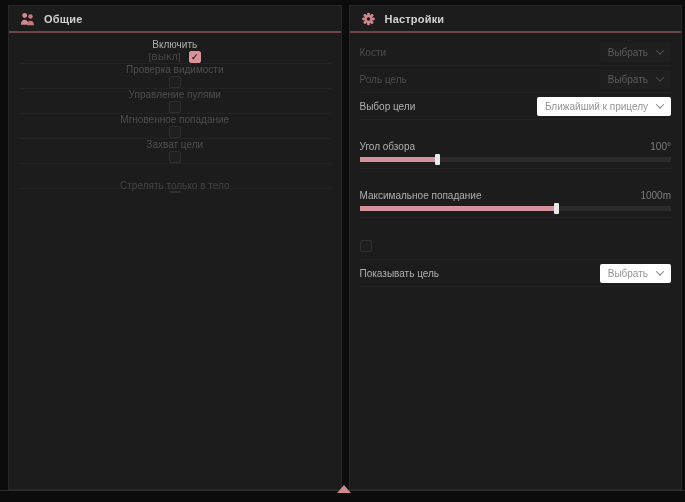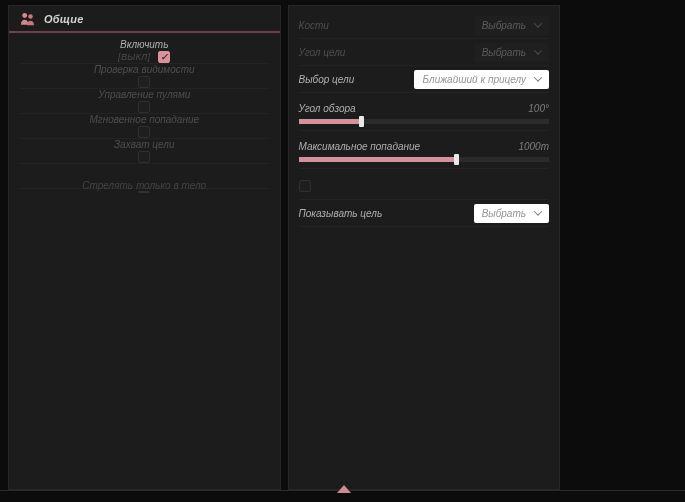--- a/index.html
+++ b/index.html
@@ -4,22 +4,22 @@
 <style>
   * { margin:0; padding:0; box-sizing:border-box; }
   html,body { width:685px; height:502px; }
   body {
     background:#0c0c0c;
     font-family:"Liberation Sans", sans-serif;
     position:relative;
     overflow:hidden;
   }
   .panels {
-    position:absolute; left:8px; top:5px; width:552px; height:485px;
-    display:flex; gap:7px;font-style:italic;
+    position:absolute; left:8px; top:5px; width:674px; height:485px;
+    display:flex; gap:7px;
   }
   .panel {
     flex:1; background:#1c1c1c; border:1px solid #272727;
     display:flex; flex-direction:column; overflow:hidden;
   }
   .panel-header {
     height:27px; display:flex; align-items:center; gap:9px;
     padding:0 11px; border-bottom:2px solid #6b4349; flex:0 0 auto;
   }
   .panel-title { font-size:11px; font-weight:bold; color:#d2d2d2; letter-spacing:.2px; }
@@ -45,21 +45,21 @@
     border-radius:2px; padding:4px 8px; cursor:pointer;
   }
   .dropdown .dval { font-size:10px; color:#949494; }
   .dropdown.dim { background:#1f1f1f; }
   .dropdown.dim .dval { color:#5c5c5c; }
   .chev {
     width:6px; height:6px; border-right:1.5px solid #7d7d7d; border-bottom:1.5px solid #7d7d7d;
     transform:rotate(45deg) translate(-1px,-1px); display:inline-block; flex:0 0 auto;
   }
   .dropdown.dim .chev { border-color:#4f4f4f; }
-  .srow { margin:4px 10px; padding:4px 0 2px 0; border-bottom:1px solid #232323; }
+  .srow { margin:15px 10px; padding:4px 0 2px 0; border-bottom:1px solid #232323; }
   .srow-top { display:flex; align-items:center; justify-content:space-between; height:15px; }
   .sval { font-size:10px; color:#7d7d7d; }
   .track {
     position:relative; height:5px; background:#2b2b2b; margin:3px 0 4px 0; cursor:pointer;
   }
   .fill { position:absolute; left:0; top:0; bottom:0; background:#d4939b; }
   .handle {
     position:absolute; top:-3px; width:5px; height:11px; background:#e9e9e9;
     border-radius:1px;
   }
@@ -117,32 +117,49 @@
         <span class="checkbox"></span>
       </div>
       <div class="row">
         <span class="lbl dimmer">Стрелять только в тело</span>
         <span class="checkbox"></span>
       </div>
     </div>
   </div>
 
   <div class="panel">
+    <div class="panel-header">
+      <svg class="hicon" viewBox="0 0 20 20">
+        <g fill="#d4878f">
+          <circle cx="10" cy="10" r="6"></circle>
+          <circle cx="17" cy="10" r="2.1"></circle>
+            <circle cx="14.95" cy="14.95" r="2.1"></circle>
+          <circle cx="10" cy="17" r="2.1"></circle>
+            <circle cx="5.05" cy="14.95" r="2.1"></circle>
+          <circle cx="3" cy="10" r="2.1"></circle>
+            <circle cx="5.05" cy="5.05" r="2.1"></circle>
+          <circle cx="10" cy="3" r="2.1"></circle>
+            <circle cx="14.95" cy="5.05" r="2.1"></circle>
+        </g>
+        <circle cx="10" cy="10" r="2.6" fill="#1c1c1c"></circle>
+      </svg>
+      <span class="panel-title">Настройки</span>
+    </div>
     <div class="rows">
 
       <div class="drow">
         <span class="lbl">Кости</span>
         <span class="dropdown dim">
           <span class="dval">Выбрать</span>
           <span class="chev"></span>
         </span>
       </div>
 
       <div class="drow">
-        <span class="lbl">Угол цели</span>
+        <span class="lbl">Роль цель</span>
         <span class="dropdown dim">
           <span class="dval">Выбрать</span>
           <span class="chev"></span>
         </span>
       </div>
 
       <div class="drow">
         <span class="lbl bright">Выбор цели</span>
         <span class="dropdown">
           <span class="dval">Ближайший к прицелу</span>

